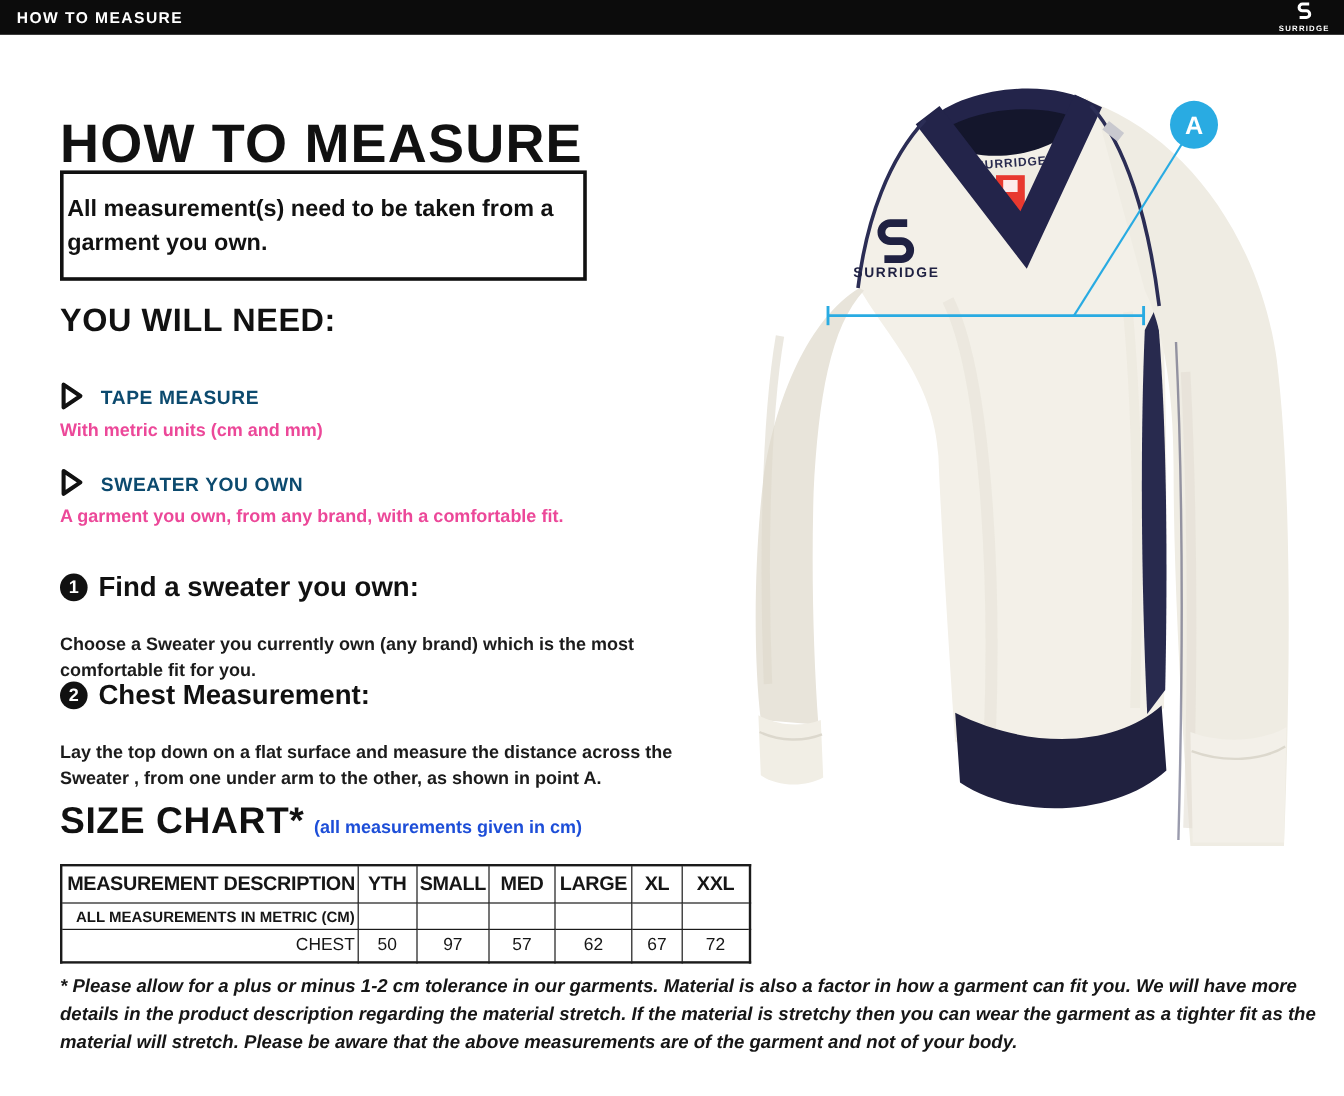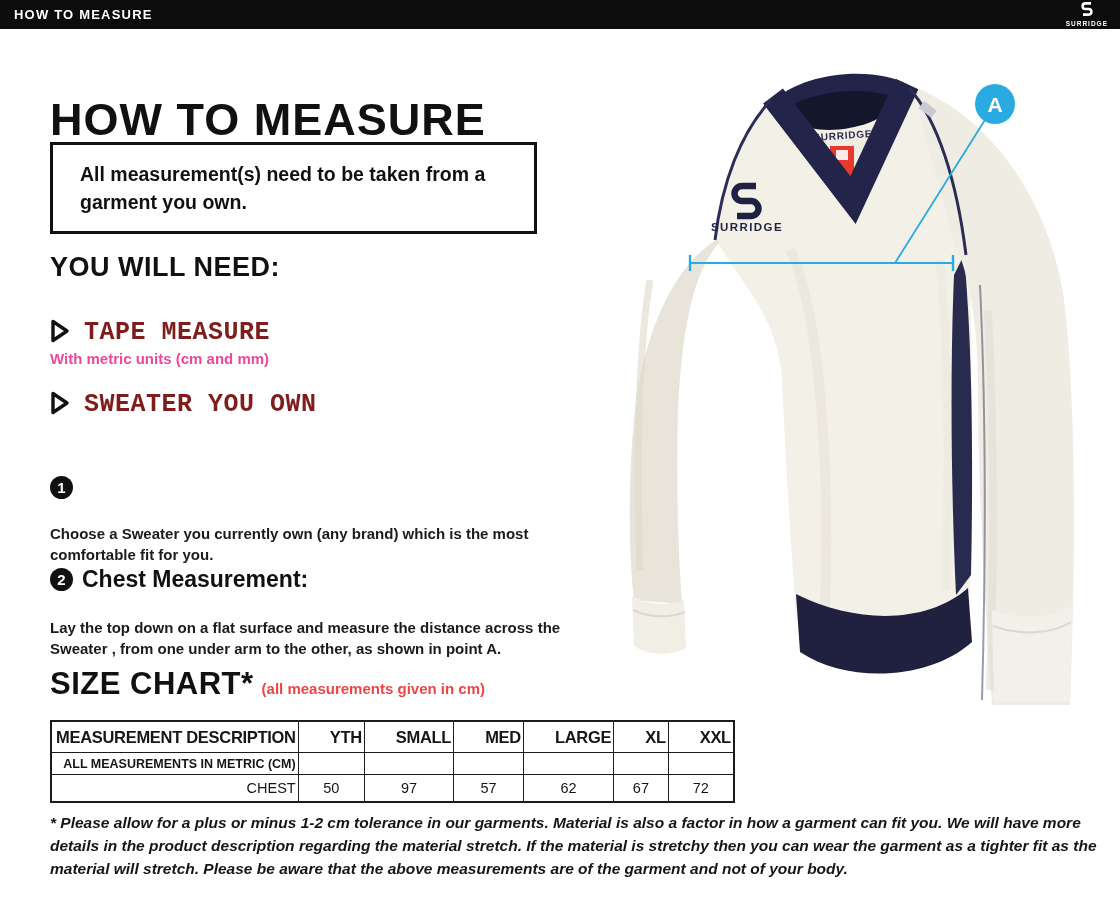--- a/index.html
+++ b/index.html
@@ -25,58 +25,58 @@
     color:#fff;font-size:6.5px;font-weight:bold;letter-spacing:1px;margin-top:1px;
   }
   
   .page-title{
     position:absolute;left:50px;top:64px;
     font-size:45px;font-weight:bold;letter-spacing:1px;color:#111;
     white-space:nowrap;
   }
   .notice-box{
     position:absolute;left:50px;top:142px;width:427px;
-    border:3px solid #111;padding:15px 27px;
+    border:3px solid #111;padding:15px 3px;
     font-size:19.5px;font-weight:bold;line-height:28px;color:#111;
   }
   .need-heading{
     position:absolute;left:50px;top:252px;
     font-size:27px;font-weight:bold;letter-spacing:0.5px;color:#111;white-space:nowrap;
   }
   .need-item{position:absolute;left:50px;}
   .need-item .row{display:flex;align-items:center;gap:14px;}
-  .need-item .item-title{font-size:25px;font-weight:bold;letter-spacing:0.5px;color:#7f1d1d;white-space:nowrap;font-family:Liberation Mono, monospace;}
+  .need-item .item-title{font-size:16px;font-weight:bold;letter-spacing:0.5px;color:#0c4a6e;white-space:nowrap;}
   .need-item .item-desc{font-size:15px;font-weight:bold;color:#ec4899;margin-top:3px;white-space:nowrap;}
   .need-item-1{top:318px;}
   .need-item-2{top:390px;}
   .step{position:absolute;left:50px;width:556px;}
   .step .row{display:flex;align-items:center;gap:9px;}
   .step-badge{
     width:23px;height:23px;border-radius:50%;background:#111;color:#fff;
     font-size:15px;font-weight:bold;text-align:center;line-height:23px;flex:0 0 23px;
   }
   .step .step-title{font-size:23px;font-weight:bold;color:#111;white-space:nowrap;}
   .step .step-desc{font-size:15px;font-weight:bold;color:#1b1b1b;line-height:21px;margin-top:24px;}
   .step-1{top:476px;}
   .step-2{top:566px;}
   .sizechart-heading{
     position:absolute;left:50px;top:666px;display:flex;align-items:baseline;gap:8px;
   }
   .sizechart-heading .big{font-size:31px;font-weight:bold;letter-spacing:0.5px;color:#111;white-space:nowrap;}
-  .sizechart-heading .small{font-size:15px;font-weight:bold;color:#ef4444;white-space:nowrap;}
+  .sizechart-heading .small{font-size:15px;font-weight:bold;color:#1d4ed8;white-space:nowrap;}
   
   table.size-table{
     position:absolute;left:50px;top:720px;border-collapse:collapse;
     border:2px solid #1b1b1b;table-layout:fixed;
   }
   table.size-table th,table.size-table td{
     border:1.5px solid #1b1b1b;padding:0 2px;text-align:center;overflow:hidden;
   }
   table.size-table th{
-    height:30px;font-size:16.5px;font-weight:bold;letter-spacing:-0.3px;white-space:nowrap;padding-left:31px;
+    height:30px;font-size:16.5px;font-weight:bold;letter-spacing:-0.3px;white-space:nowrap;
   }
   table.size-table .col-desc{width:232px;text-align:right;padding-left:4px;}
   .row-metric td{height:21px;font-size:12.5px;font-weight:bold;white-space:nowrap;}
   .row-chest td{height:26px;font-size:14.5px;font-weight:normal;white-space:nowrap;}
   
   .footnote{
     position:absolute;left:50px;top:811px;width:1048px;
     font-size:15.5px;font-weight:bold;font-style:italic;line-height:23px;color:#161616;
   }
   
@@ -117,25 +117,27 @@
 
 <div class="need-item need-item-2">
   <div class="row">
     <span>
       <svg width="20" height="24" viewBox="0 0 20 24">
         <path d="M3,2.5 L17,12 L3,21.5 Z" fill="none" stroke="#111" stroke-width="3.4" stroke-linejoin="round"></path>
       </svg>
     </span>
     <span class="item-title">SWEATER YOU OWN</span>
   </div>
+  <div class="item-desc">A garment you own, from any brand, with a comfortable fit.</div>
 </div>
 
 <div class="step step-1">
   <div class="row">
     <span class="step-badge">1</span>
+    <span class="step-title">Find a sweater you own:</span>
   </div>
   <div class="step-desc">Choose a Sweater you currently own (any brand) which is the most comfortable fit for you.</div>
 </div>
 
 <div class="step step-2">
   <div class="row">
     <span class="step-badge">2</span>
     <span class="step-title">Chest Measurement:</span>
   </div>
   <div class="step-desc">Lay the top down on a flat surface and measure the distance across the Sweater , from one under arm to the other, as shown in point A.</div>

